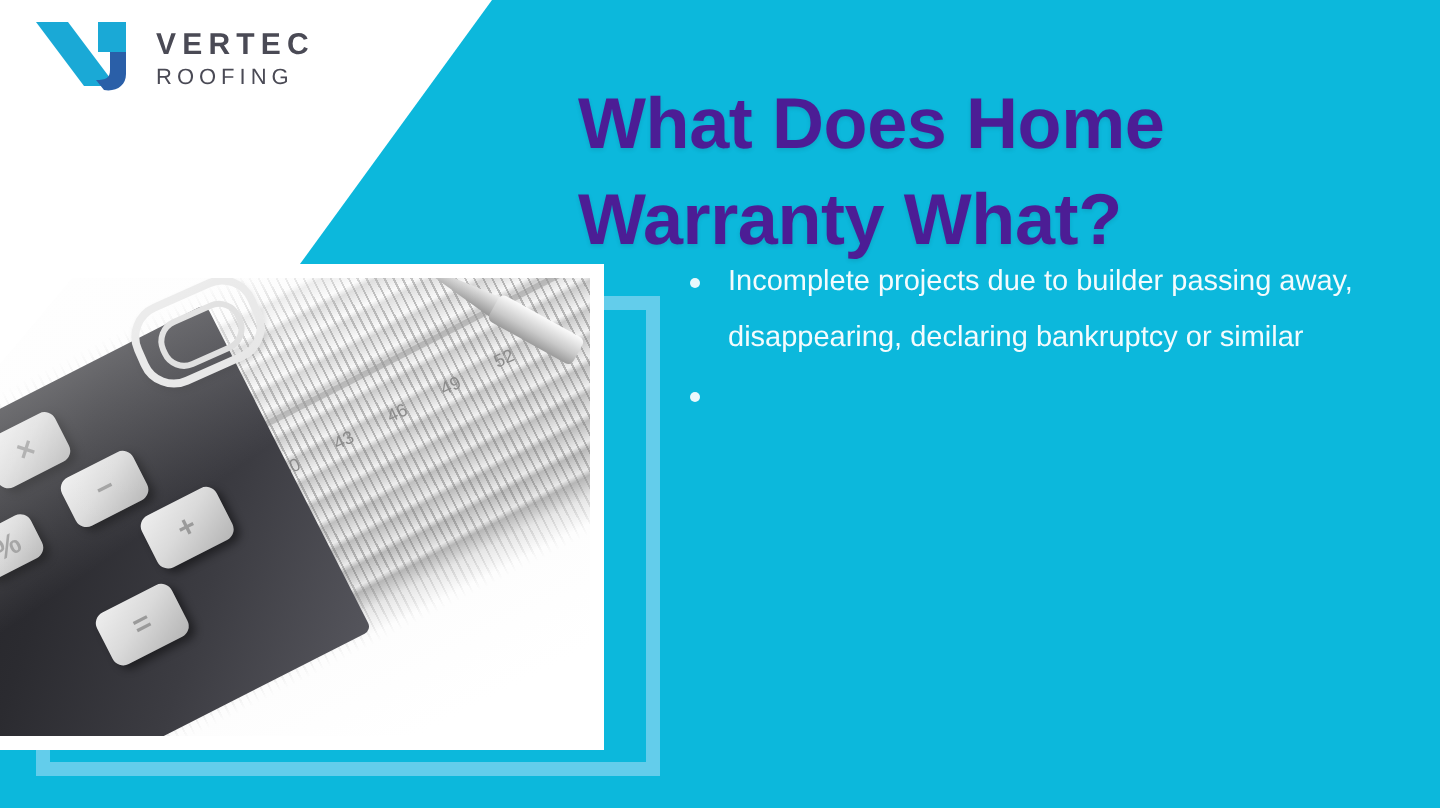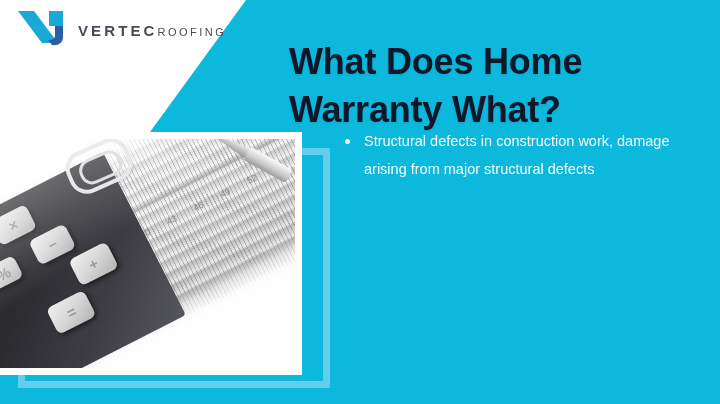--- a/index.html
+++ b/index.html
@@ -26,21 +26,21 @@
     clip-path:polygon(0 0, 52px 0, 0 62px);
     z-index:4;
   }
 
   
   .logo{
     position:absolute;left:17px;top:10px;z-index:7;
     display:flex;align-items:center;gap:9px;
   }
   .logo-mark{position:relative;width:52px;height:40px;flex:none;}
-  .logo-text{display:flex;justify-content:flex-end;line-height:1;}
+  .logo-text{display:flex;flex-direction:column;justify-content:flex-end;line-height:1;}
   .logo-line1{
     font-size:15px;font-weight:bold;color:#4a4a55;letter-spacing:3.1px;
   }
   .logo-line2{
     font-size:11px;font-weight:normal;color:#4a4a55;letter-spacing:2.5px;margin-top:4px;
   }
 
   
   .photo-shadow-frame{
     position:absolute;left:18px;top:148px;width:312px;height:240px;
@@ -143,21 +143,21 @@
   }
   .photo-haze{
     position:absolute;inset:0;
     background:linear-gradient(145deg, rgba(255,255,255,.55) 0%, rgba(255,255,255,0) 42%);
     pointer-events:none;
   }
 
   
   .title{
     position:absolute;left:289px;top:14px;width:400px;z-index:6;
-    color:#0f172a;font-size:36px;font-weight:bold;line-height:1.32;
+    color:#4c1d95;font-size:36px;font-weight:bold;line-height:1.32;
     letter-spacing:-0.2px;
     text-shadow:0 1px 2px rgba(0,0,0,.10);
   }
   .title .ln{display:block;}
 
   
   .bullets{
     position:absolute;left:340px;top:128px;width:350px;z-index:6;
     margin:0;padding:0;list-style:none;
   }
@@ -233,17 +233,20 @@
   </div>
 
   <h1 class="title">
     <span class="ln">What Does Home</span>
     <span class="ln">Warranty What?</span>
   </h1>
 
   <ul class="bullets">
     <li>
       <span class="dot"></span>
-      <span>Structural defects in construction work, damage arising from major structural defects</span>
+      <span>Incomplete projects due to builder passing away, disappearing, declaring bankruptcy or similar</span>
+    </li>
+    <li>
+      <span class="dot"></span>
     </li>
   </ul>
 
 </div>
 
 </body></html>

